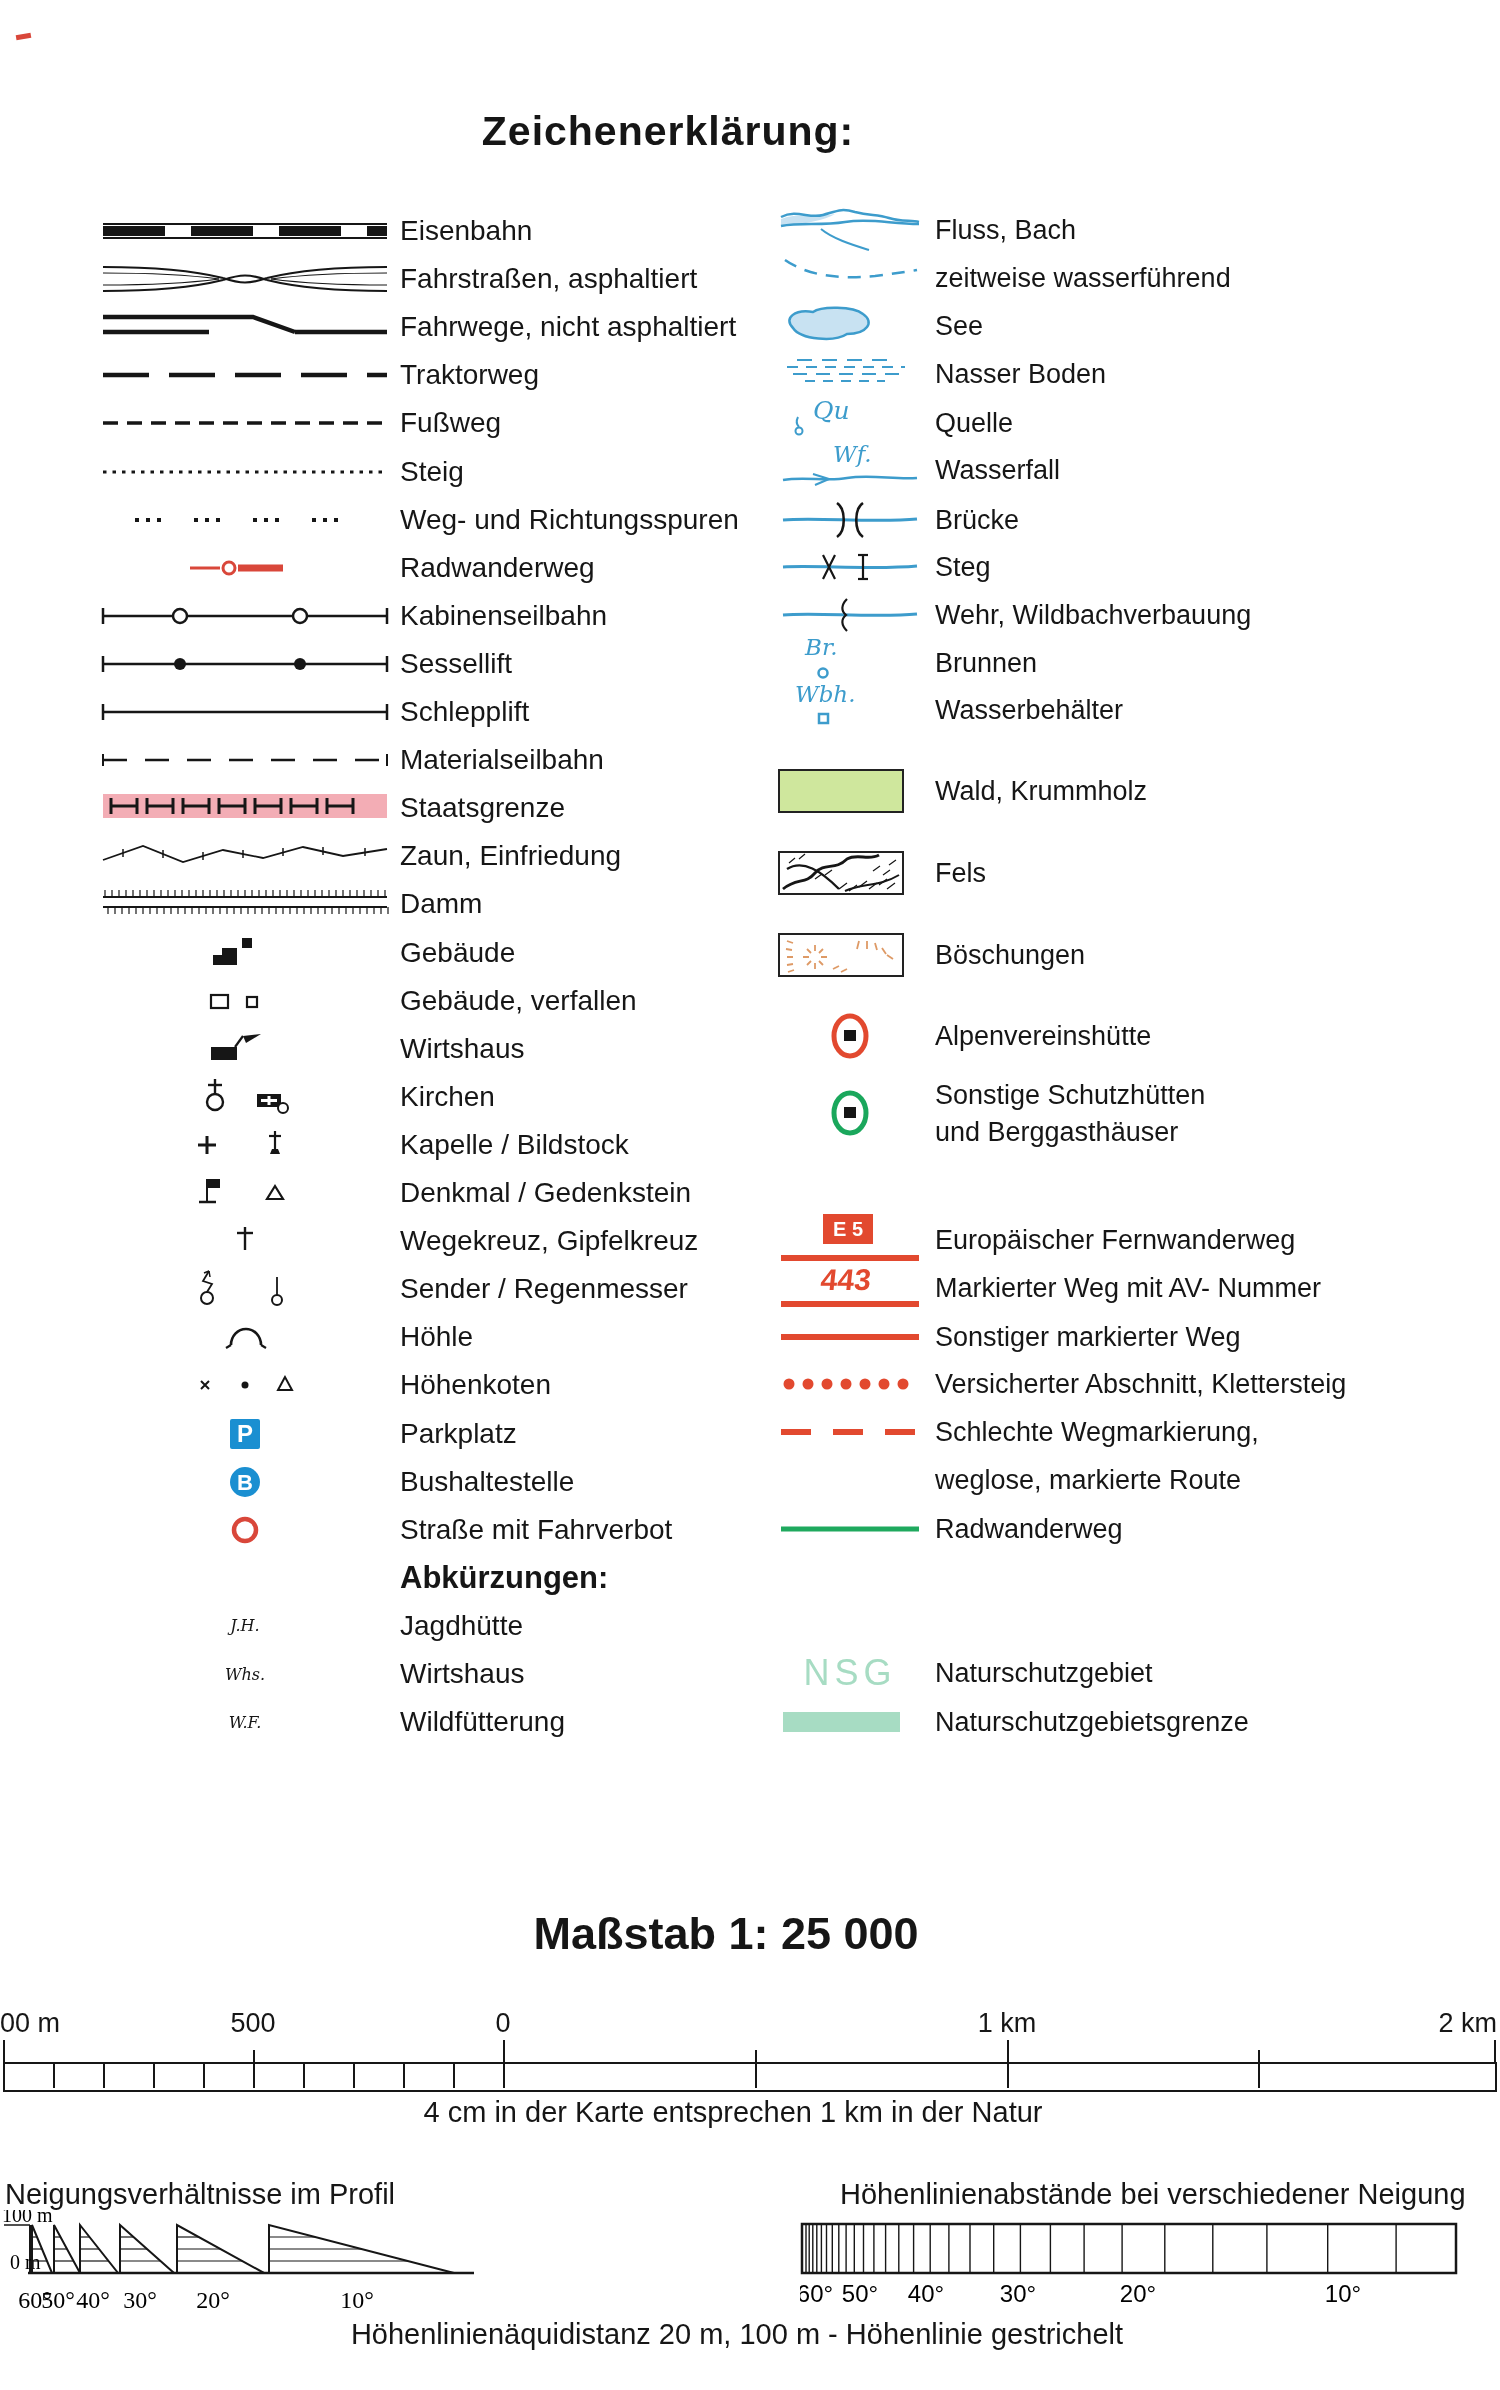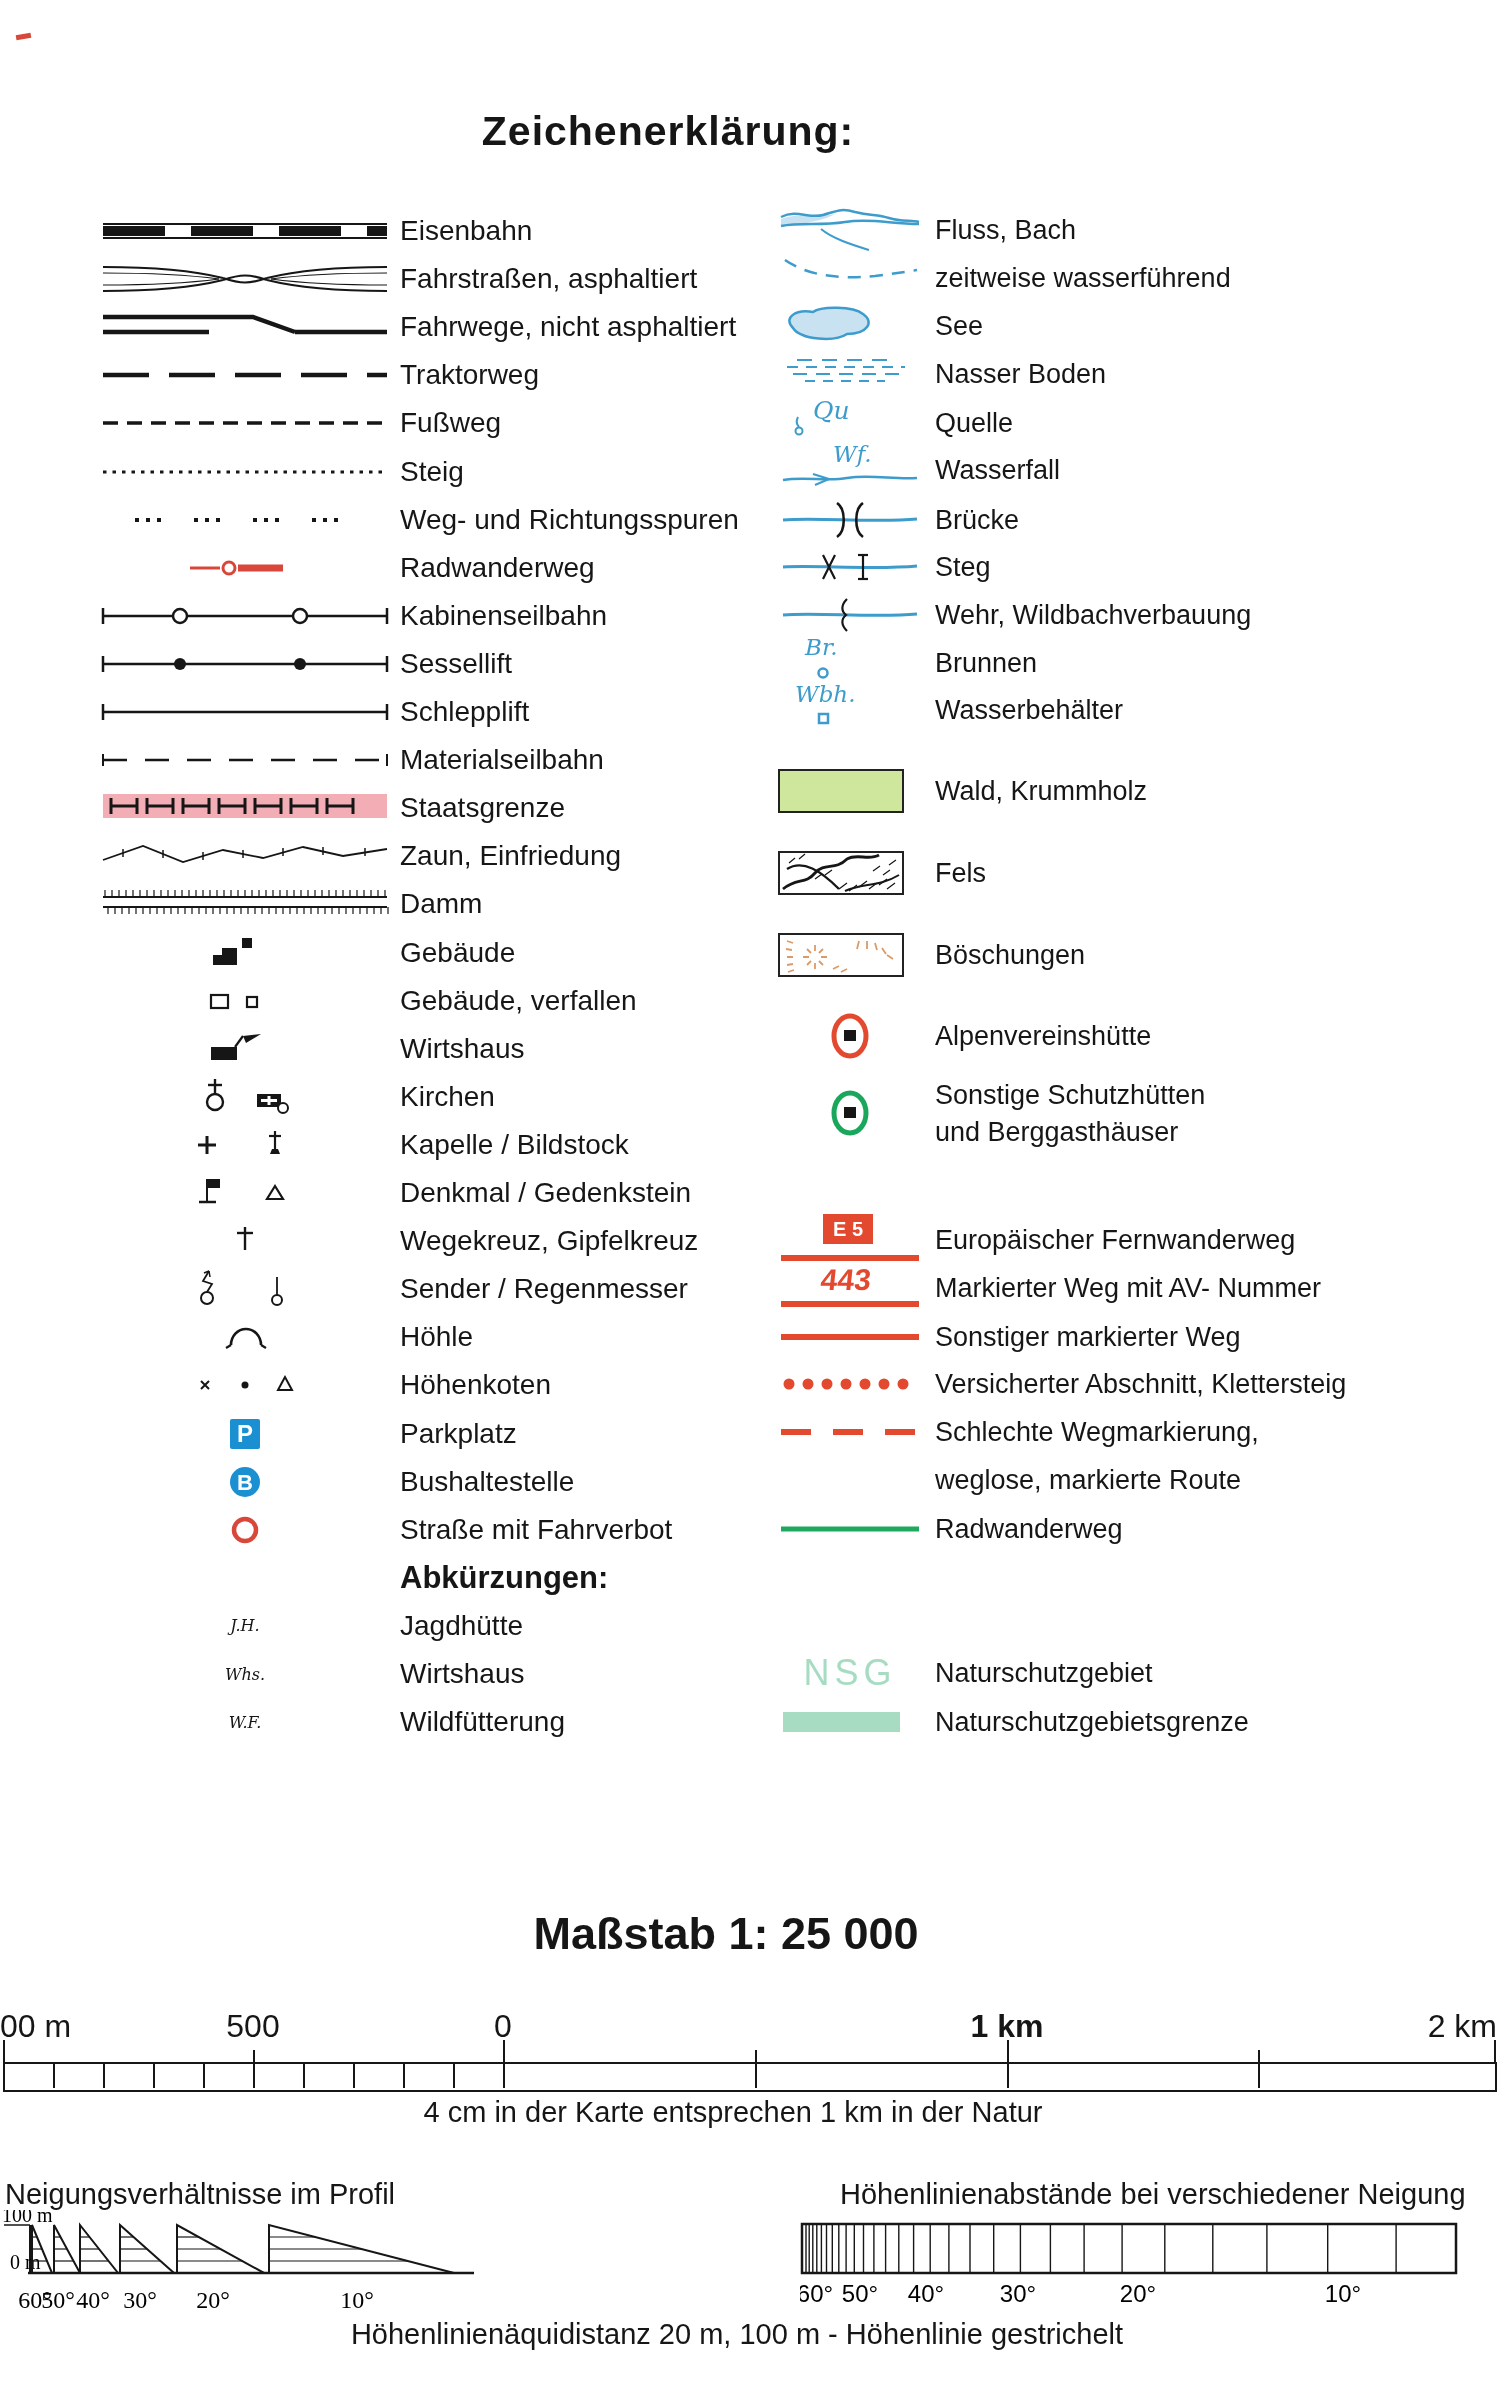--- a/index.html
+++ b/index.html
@@ -11,21 +11,21 @@
   .lrow,.rrow{position:absolute;height:48px;}
   .symcell{position:absolute;left:0;top:0;display:flex;align-items:center;justify-content:center;}
   .lrow .symcell{width:300px;height:44px;}
   .rrow .symcell{left:5px;width:150px;}
   .llabel{position:absolute;left:305px;top:6px;font-size:28px;white-space:nowrap;line-height:32px;}
   .rlabel{position:absolute;left:165px;top:8px;font-size:27px;white-space:nowrap;line-height:32px;}
   .hd{font-weight:bold;font-size:31px;}
   .abbr{font-family:"DejaVu Serif",serif;font-style:italic;font-size:16px;display:block;width:150px;text-align:center;}
   .nsg-big{font-weight:normal;font-size:36px;letter-spacing:5px;line-height:60px;}
   .scale-title{font-weight:bold;font-size:45px;}
-  .scale-label{font-size:32px;white-space:nowrap;}
+  .scale-label{font-size:27px;white-space:nowrap;}
   .note{font-size:29px;white-space:nowrap;}
   .sec-head{font-size:29px;white-space:nowrap;}
   .bar-div{position:absolute;background:#161616;}
   svg{display:block;}
   .red-tick{position:absolute;left:16px;top:34px;width:15px;height:5px;background:#d9473a;transform:rotate(-10deg);}
 </style>
 </head>
 <body>
 
 <div class="page">
@@ -799,21 +799,21 @@
       <div class="bar-div" style="left:3px;top:2040px;width:2px;height:22px;"></div>
       <div class="bar-div" style="left:503px;top:2040px;width:2px;height:22px;"></div>
       <div class="bar-div" style="left:1007px;top:2040px;width:2px;height:22px;"></div>
       <div class="bar-div" style="left:1494px;top:2040px;width:2px;height:22px;"></div>
       <div class="bar-div" style="left:253px;top:2050px;width:2px;height:12px;"></div>
       <div class="bar-div" style="left:755px;top:2050px;width:2px;height:12px;"></div>
       <div class="bar-div" style="left:1258px;top:2050px;width:2px;height:12px;"></div>
       <div class="abs scale-label" style="top:2008px;left:0px;">00 m</div>
       <div class="abs scale-label" style="top:2008px;left:193px;width:120px;text-align:center;">500</div>
       <div class="abs scale-label" style="top:2008px;left:443px;width:120px;text-align:center;">0</div>
-      <div class="abs scale-label" style="top:2008px;left:947px;width:120px;text-align:center;font-weight:bold;">1 km</div>
+      <div class="abs scale-label" style="top:2008px;left:947px;width:120px;text-align:center;">1 km</div>
       <div class="abs scale-label" style="top:2008px;left:1377px;width:120px;text-align:right;">2 km</div>
     </div>
 
   <div class="abs center note" style="left:0;top:2096px;width:1466px;">4 cm in der Karte entsprechen 1 km in der Natur</div>
 
   <div class="abs sec-head" style="left:5px;top:2178px;">Neigungsverhältnisse im Profil</div>
   <div id="profile-diagram" class="abs" style="left:0;top:2210px;font-family:Liberation Serif, serif;">
       <svg width="760" height="110" viewBox="0 0 760 110">
         <line x1="30" y1="15" x2="30" y2="63" stroke="#161616" stroke-width="2"></line>
         <line x1="28" y1="63" x2="474" y2="63" stroke="#161616" stroke-width="2.5"></line>

